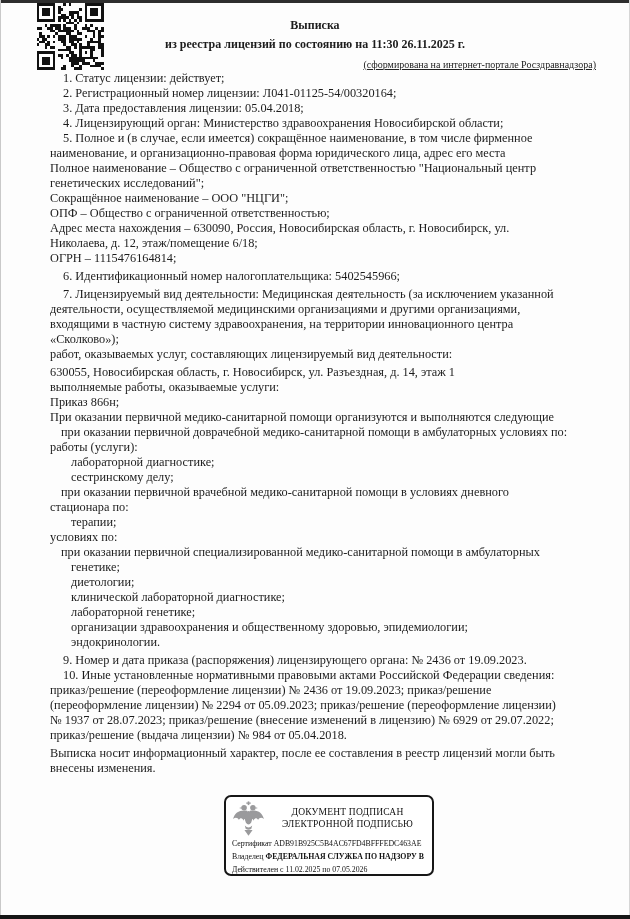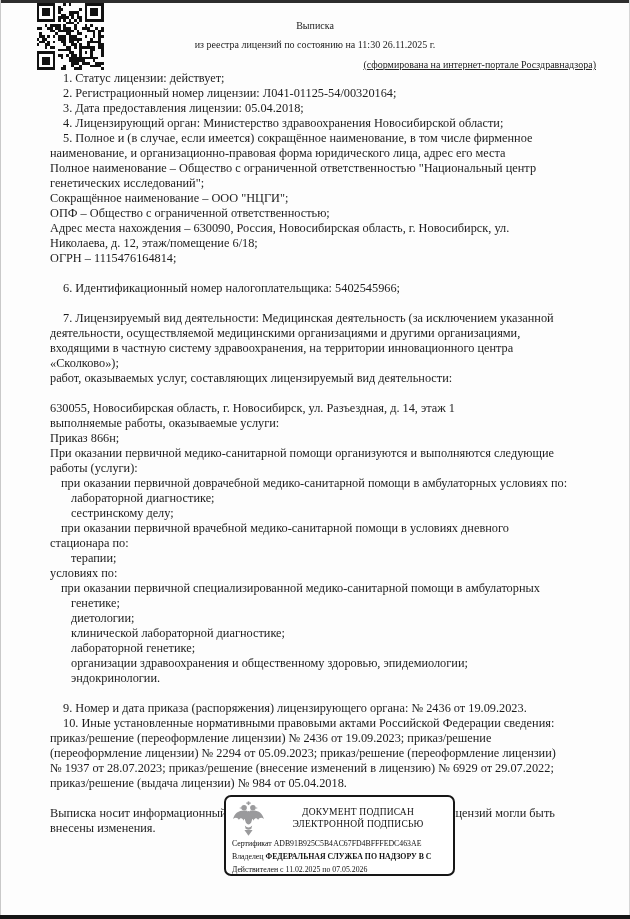--- a/index.html
+++ b/index.html
@@ -14,33 +14,33 @@
   }
   .edge-top{position:absolute;left:0;top:0;width:100%;height:3px;background:#2e2e2e;}
   .edge-bottom{position:absolute;left:0;bottom:0;width:100%;height:4px;background:#161616;}
   .edge-left{position:absolute;left:0;top:0;width:1px;height:100%;background:#c9c9c9;}
   .edge-right{position:absolute;right:0;top:0;width:1px;height:100%;background:#d6d6d6;}
 
   .qr{position:absolute;left:35px;top:3px;width:70px;height:67px;}
   .qr svg{width:100%;height:100%;shape-rendering:crispEdges;}
 
   .doc-header{position:absolute;left:0;top:16px;width:100%;text-align:center;}
-  .doc-header .t{font-weight:normal;font-size:10px;line-height:19px;}
+  .doc-header .t{font-weight:bold;font-size:12px;line-height:19px;}
 
   .formation-note{position:absolute;top:59px;right:34px;font-size:10px;color:#222;text-decoration:underline;}
 
   .doc-body{position:absolute;left:50px;top:71px;width:560px;}
   .line{white-space:nowrap;font-size:12.3px;line-height:15px;}
-  .line.gap{margin-top:15px;}
+  .line.gap{margin-top:3px;}
   .line.num{padding-left:13px;}
   .line.s1{padding-left:11px;}
   .line.s2{padding-left:21px;}
 
   .stamp{
-    position:absolute;left:224px;top:795px;width:231px;height:81px;
+    position:absolute;left:224px;top:795px;width:210px;height:81px;
     border:2px solid #161616;border-radius:7px;background:#fff;
     box-sizing:border-box;padding:3px 6px 2px 6px;
   }
   .stamp-head{display:flex;align-items:center;gap:4px;height:37px;}
   .emblem{width:33px;height:36px;flex:none;}
   .stamp-title{flex:1;text-align:center;font-size:9.5px;line-height:11.5px;letter-spacing:.2px;color:#101010;}
   .stamp-row{font-size:7.8px;line-height:13.2px;white-space:nowrap;overflow:hidden;color:#101010;}
   .owner-value{font-weight:bold;}
 </style>
 </head>
@@ -386,22 +386,22 @@
       <div class="line num gap">6. Идентификационный номер налогоплательщика: 5402545966;</div>
       <div class="line num gap">7. Лицензируемый вид деятельности: Медицинская деятельность (за исключением указанной</div>
       <div class="line">деятельности, осуществляемой медицинскими организациями и другими организациями,</div>
       <div class="line">входящими в частную систему здравоохранения, на территории инновационного центра</div>
       <div class="line">«Сколково»);</div>
       <div class="line">работ, оказываемых услуг, составляющих лицензируемый вид деятельности:</div>
       <div class="line gap">630055, Новосибирская область, г. Новосибирск, ул. Разъездная, д. 14, этаж 1</div>
       <div class="line">выполняемые работы, оказываемые услуги:</div>
       <div class="line">Приказ 866н;</div>
       <div class="line">При оказании первичной медико-санитарной помощи организуются и выполняются следующие</div>
+      <div class="line s1">при оказании первичной доврачебной медико-санитарной помощи в амбулаторных условиях по:</div>
       <div class="line">работы (услуги):</div>
-      <div class="line s1">при оказании первичной доврачебной медико-санитарной помощи в амбулаторных условиях по:</div>
       <div class="line s2">лабораторной диагностике;</div>
       <div class="line s2">сестринскому делу;</div>
       <div class="line s1">при оказании первичной врачебной медико-санитарной помощи в условиях дневного</div>
       <div class="line">стационара по:</div>
       <div class="line s2">терапии;</div>
       <div class="line">условиях по:</div>
       <div class="line s1">при оказании первичной специализированной медико-санитарной помощи в амбулаторных</div>
       <div class="line s2">генетике;</div>
       <div class="line s2">диетологии;</div>
       <div class="line s2">клинической лабораторной диагностике;</div>

